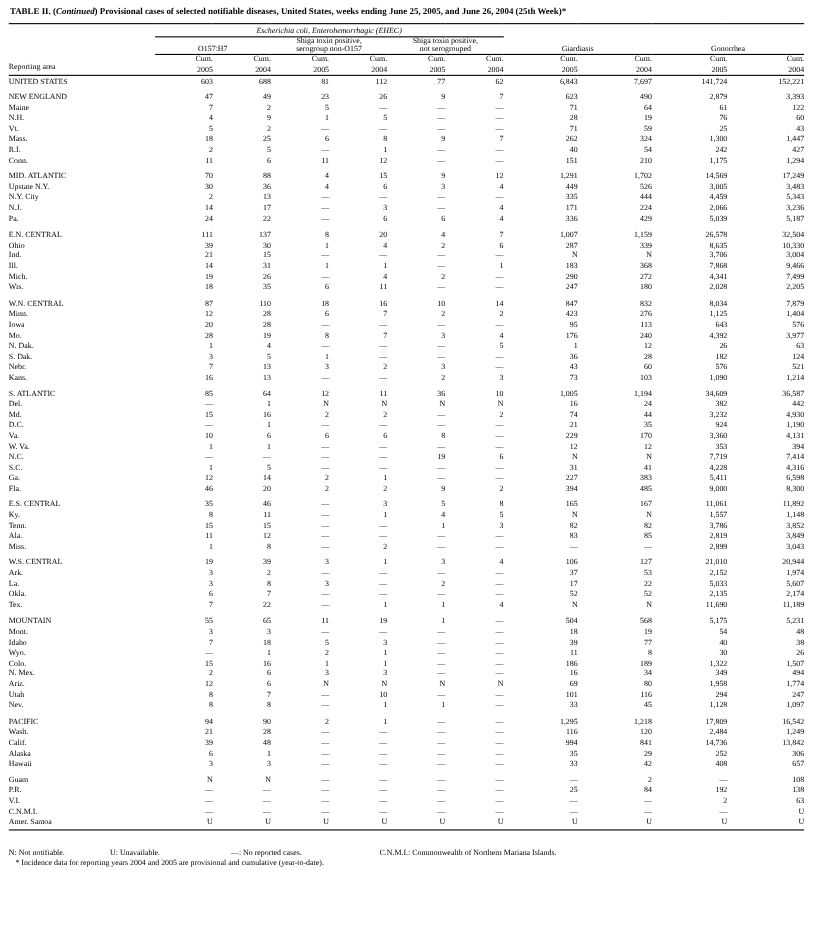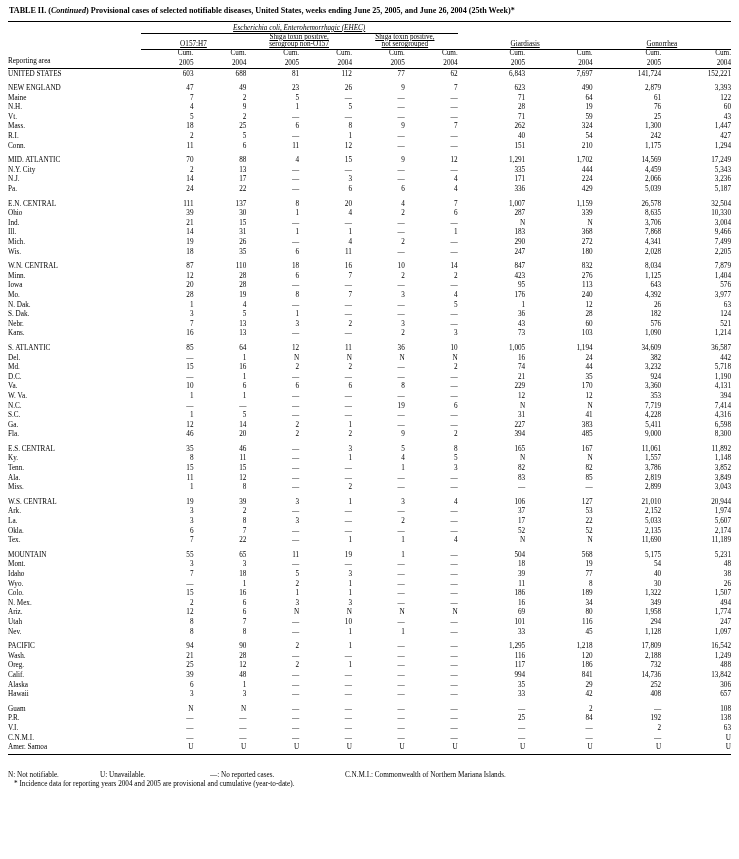--- a/index.html
+++ b/index.html
@@ -40,21 +40,20 @@
     font-weight: normal;
     font-size: 7.2px;
     line-height: 1.08;
     vertical-align: bottom;
   }
   .hdr-group {
     text-align: center;
     font-size: 7.2px;
     line-height: 1.15;
     padding-bottom: 1px;
-    text-decoration: underline;
   }
   .hdr-sub {
     text-align: right;
     font-size: 7.2px;
     font-weight: bold;
     line-height: 1.1;
     padding-bottom: 2px;
   }
   .rule-top { border-top: 1px solid #000; }
   .rule-bot { border-bottom: 1px solid #000; }
@@ -289,20 +288,33 @@
           <td class="cellnum">4</td>
           <td class="cellnum">15</td>
           <td class="cellnum">9</td>
           <td class="cellnum">12</td>
           <td class="cellnum">1,291</td>
           <td class="cellnum">1,702</td>
           <td class="cellnum">14,569</td>
           <td class="cellnum">17,249</td>
         </tr>
         <tr class="datarow">
+          <td class="area">Upstate N.Y.</td>
+          <td class="cellnum">30</td>
+          <td class="cellnum">36</td>
+          <td class="cellnum">4</td>
+          <td class="cellnum">6</td>
+          <td class="cellnum">3</td>
+          <td class="cellnum">4</td>
+          <td class="cellnum">449</td>
+          <td class="cellnum">526</td>
+          <td class="cellnum">3,005</td>
+          <td class="cellnum">3,483</td>
+        </tr>
+        <tr class="datarow">
           <td class="area">N.Y. City</td>
           <td class="cellnum">2</td>
           <td class="cellnum">13</td>
           <td class="cellnum">—</td>
           <td class="cellnum">—</td>
           <td class="cellnum">—</td>
           <td class="cellnum">—</td>
           <td class="cellnum">335</td>
           <td class="cellnum">444</td>
           <td class="cellnum">4,459</td>
@@ -555,21 +567,21 @@
           <td class="area">Md.</td>
           <td class="cellnum">15</td>
           <td class="cellnum">16</td>
           <td class="cellnum">2</td>
           <td class="cellnum">2</td>
           <td class="cellnum">—</td>
           <td class="cellnum">2</td>
           <td class="cellnum">74</td>
           <td class="cellnum">44</td>
           <td class="cellnum">3,232</td>
-          <td class="cellnum">5,718</td>
+          <td class="cellnum">4,930</td>
         </tr>
         <tr class="datarow">
           <td class="area">D.C.</td>
           <td class="cellnum">—</td>
           <td class="cellnum">1</td>
           <td class="cellnum">—</td>
           <td class="cellnum">—</td>
           <td class="cellnum">—</td>
           <td class="cellnum">—</td>
           <td class="cellnum">21</td>
@@ -930,35 +942,22 @@
         <tr class="datarow">
           <td class="area">Wash.</td>
           <td class="cellnum">21</td>
           <td class="cellnum">28</td>
           <td class="cellnum">—</td>
           <td class="cellnum">—</td>
           <td class="cellnum">—</td>
           <td class="cellnum">—</td>
           <td class="cellnum">116</td>
           <td class="cellnum">120</td>
-          <td class="cellnum">2,188</td>
+          <td class="cellnum">2,484</td>
           <td class="cellnum">1,249</td>
-        </tr>
-        <tr class="datarow">
-          <td class="area">Oreg.</td>
-          <td class="cellnum">25</td>
-          <td class="cellnum">12</td>
-          <td class="cellnum">2</td>
-          <td class="cellnum">1</td>
-          <td class="cellnum">—</td>
-          <td class="cellnum">—</td>
-          <td class="cellnum">117</td>
-          <td class="cellnum">186</td>
-          <td class="cellnum">732</td>
-          <td class="cellnum">488</td>
         </tr>
         <tr class="datarow">
           <td class="area">Calif.</td>
           <td class="cellnum">39</td>
           <td class="cellnum">48</td>
           <td class="cellnum">—</td>
           <td class="cellnum">—</td>
           <td class="cellnum">—</td>
           <td class="cellnum">—</td>
           <td class="cellnum">994</td>

